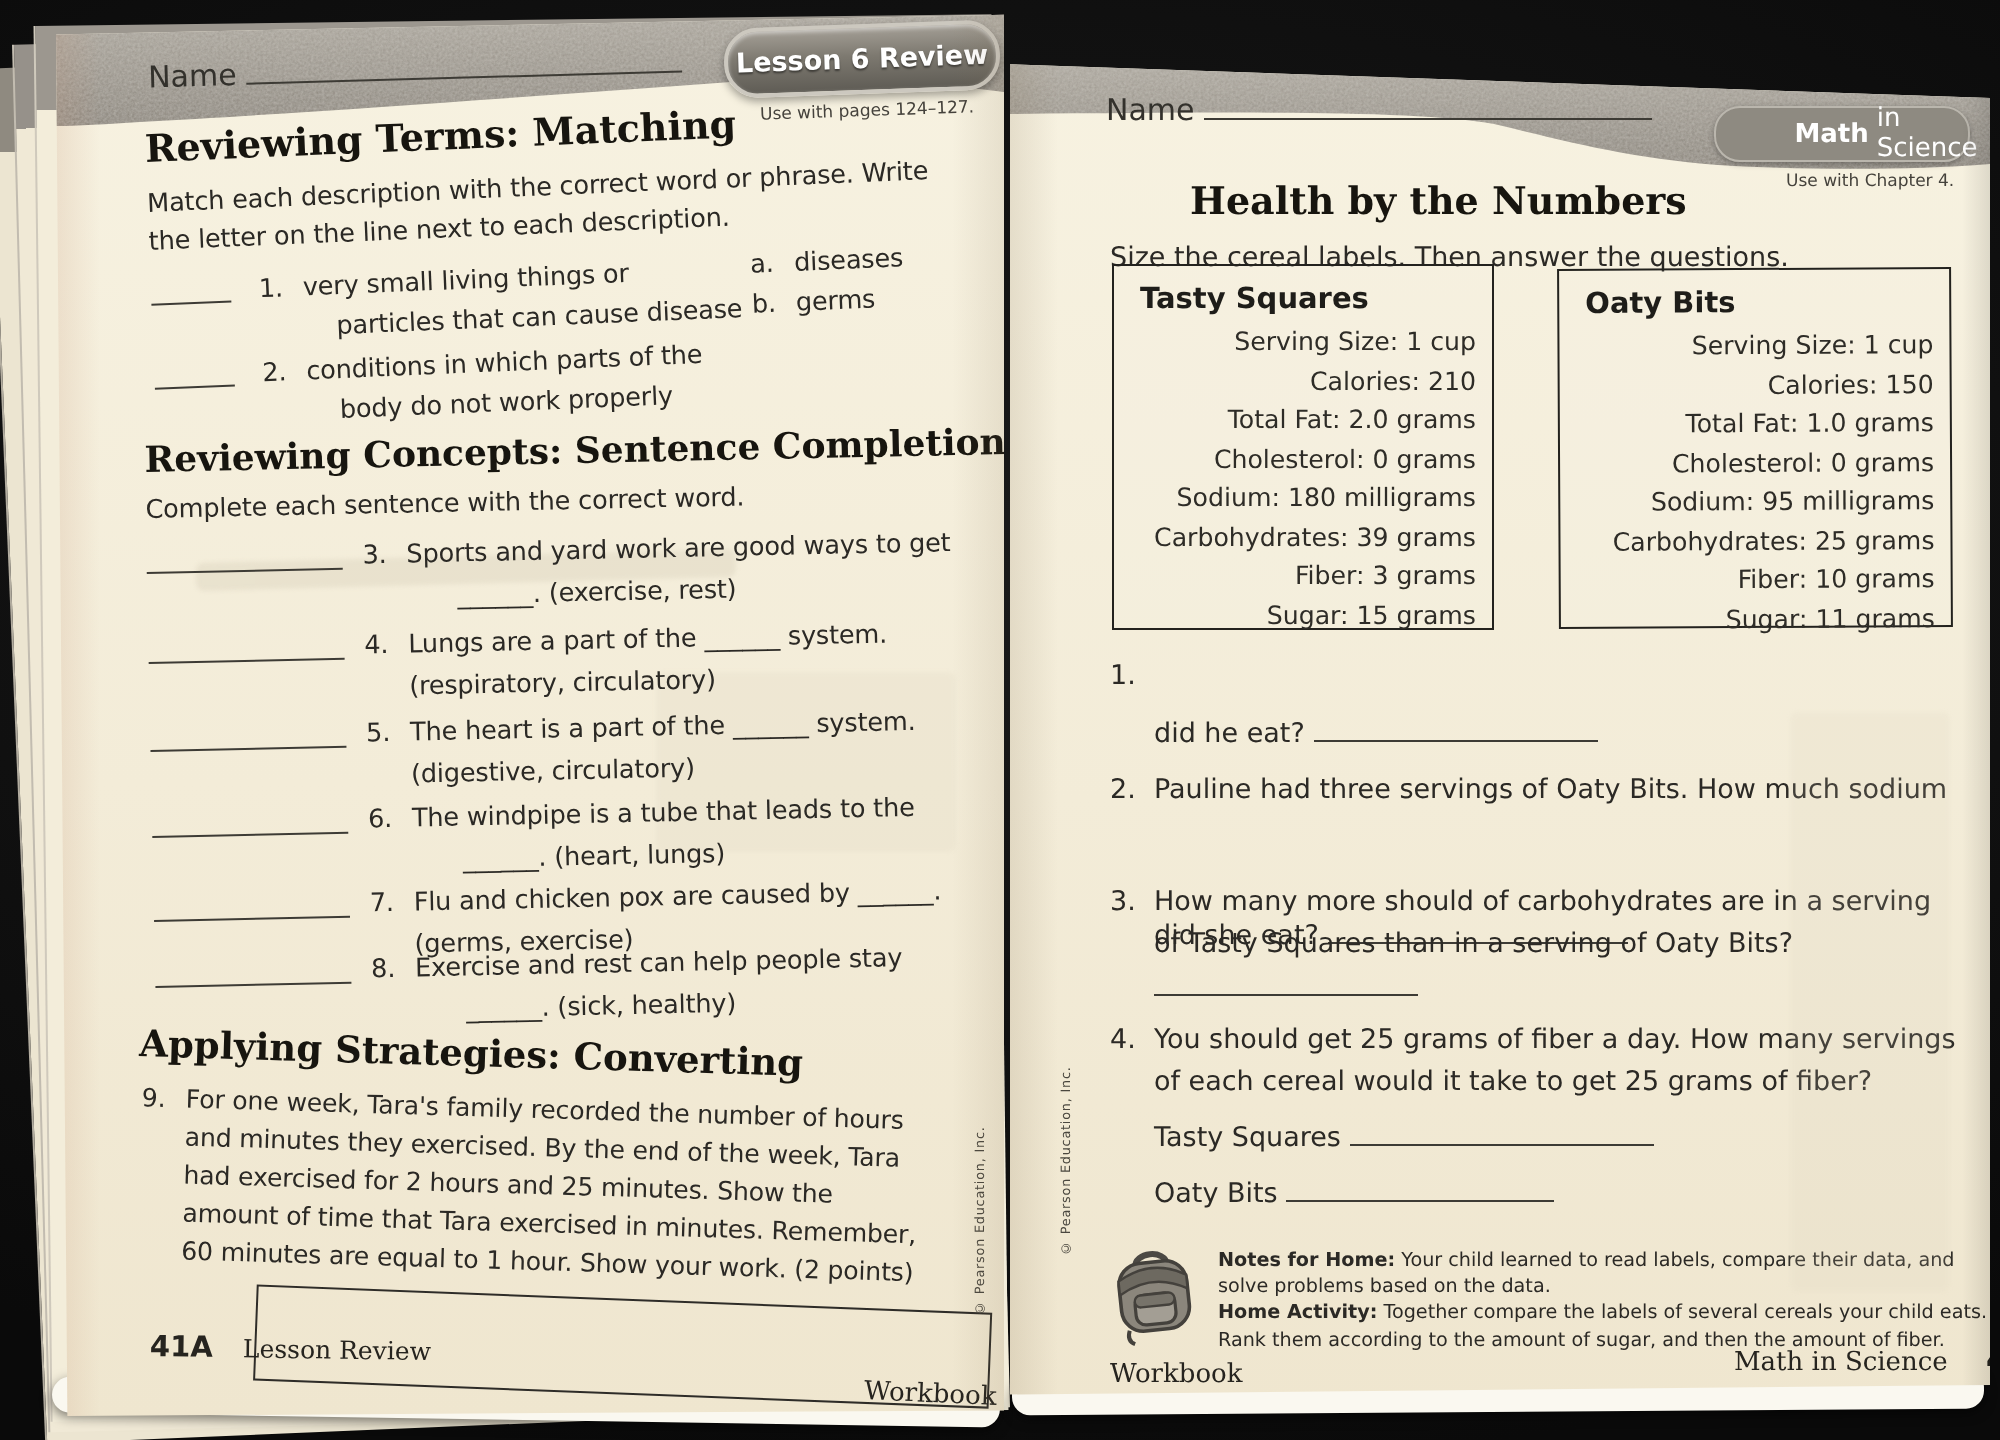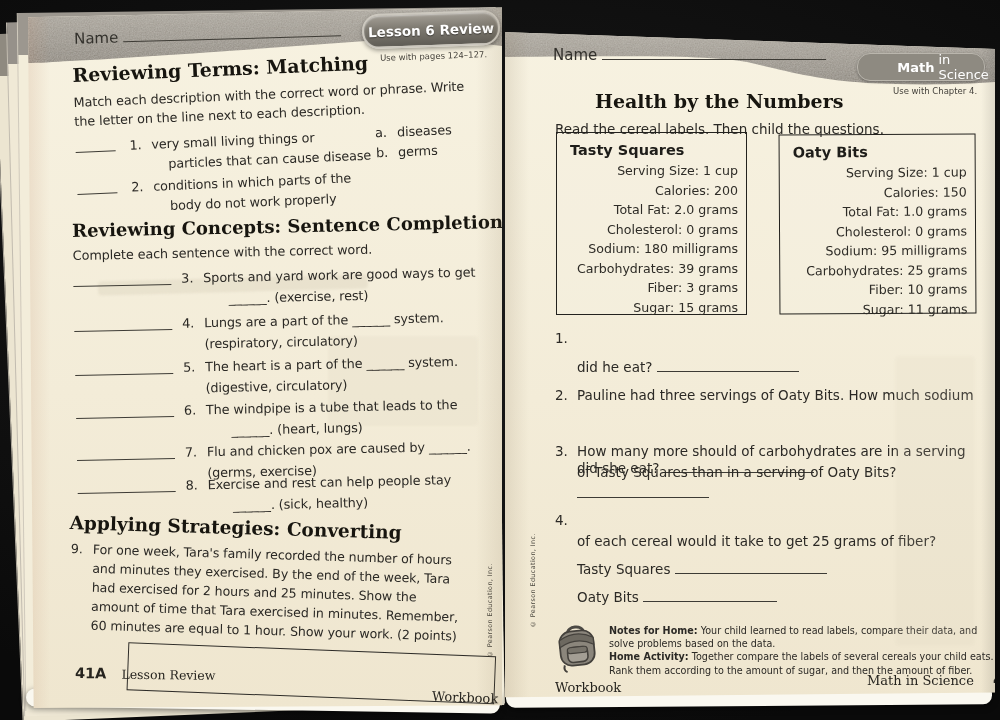--- a/index.html
+++ b/index.html
@@ -175,26 +175,26 @@
       <span style="margin-left:4px;">in Science</span>
     </div>
     <div class="ln smallnote" style="left:388px;top:60px;">Use with Chapter 4.</div>
 
     <div class="ln" style="left:48px;top:20px;font-size:15px;color:#33312c;">
       <span>Name</span>
       <span class="blank" style="width:224px;"></span>
     </div>
 
     <div class="ln serifhead" style="left:50px;top:64px;font-size:19px;margin-left:40px;">Health by the Numbers</div>
-    <div class="ln body-r" style="left:50px;top:95px;">Read the cereal labels. Then child the questions.</div>
+    <div class="ln body-r" style="left:50px;top:95px;">Size the cereal labels. Then answer the questions.</div>
 
     <div class="cereal-box" style="left:51px;top:106px;width:191px;height:183px;">
       <div class="cereal-title">Tasty Squares</div>
       <div class="cereal-row">Serving Size: 1 cup</div>
-      <div class="cereal-row">Calories: 200</div>
+      <div class="cereal-row">Calories: 210</div>
       <div class="cereal-row">Total Fat: 2.0 grams</div>
       <div class="cereal-row">Cholesterol: 0 grams</div>
       <div class="cereal-row">Sodium: 180 milligrams</div>
       <div class="cereal-row">Carbohydrates: 39 grams</div>
       <div class="cereal-row">Fiber: 3 grams</div>
       <div class="cereal-row">Sugar: 15 grams</div>
     </div>
     <div class="cereal-box" style="left:274px;top:108px;width:197px;height:180px;transform:rotate(-0.3deg);">
       <div class="cereal-title">Oaty Bits</div>
       <div class="cereal-row">Serving Size: 1 cup</div>
@@ -220,20 +220,21 @@
         <span>did she eat?</span>
         <span class="blank" style="width:150px;"></span>
       </div>
 
       <div class="ln body-r qnum" style="left:0;top:417px;">3.</div>
       <div class="ln body-r" style="left:22px;top:417px;">How many more should of carbohydrates are in a serving</div>
       <div class="ln body-r" style="left:22px;top:438px;">of Tasty Squares than in a serving of Oaty Bits?</div>
       <div class="blankline" style="left:22px;top:471px;width:132px;"></div>
 
       <div class="ln body-r qnum" style="left:0;top:486px;">4.</div>
+      <div class="ln body-r" style="left:22px;top:486px;">You should get 25 grams of fiber a day. How many servings</div>
       <div class="ln body-r" style="left:22px;top:507px;">of each cereal would it take to get 25 grams of fiber?</div>
       <div class="ln body-r" style="left:22px;top:535px;">
         <span>Tasty Squares</span>
         <span class="blank" style="width:152px;"></span>
       </div>
       <div class="ln body-r" style="left:22px;top:563px;">
         <span>Oaty Bits</span>
         <span class="blank" style="width:134px;"></span>
       </div>
     </div>

